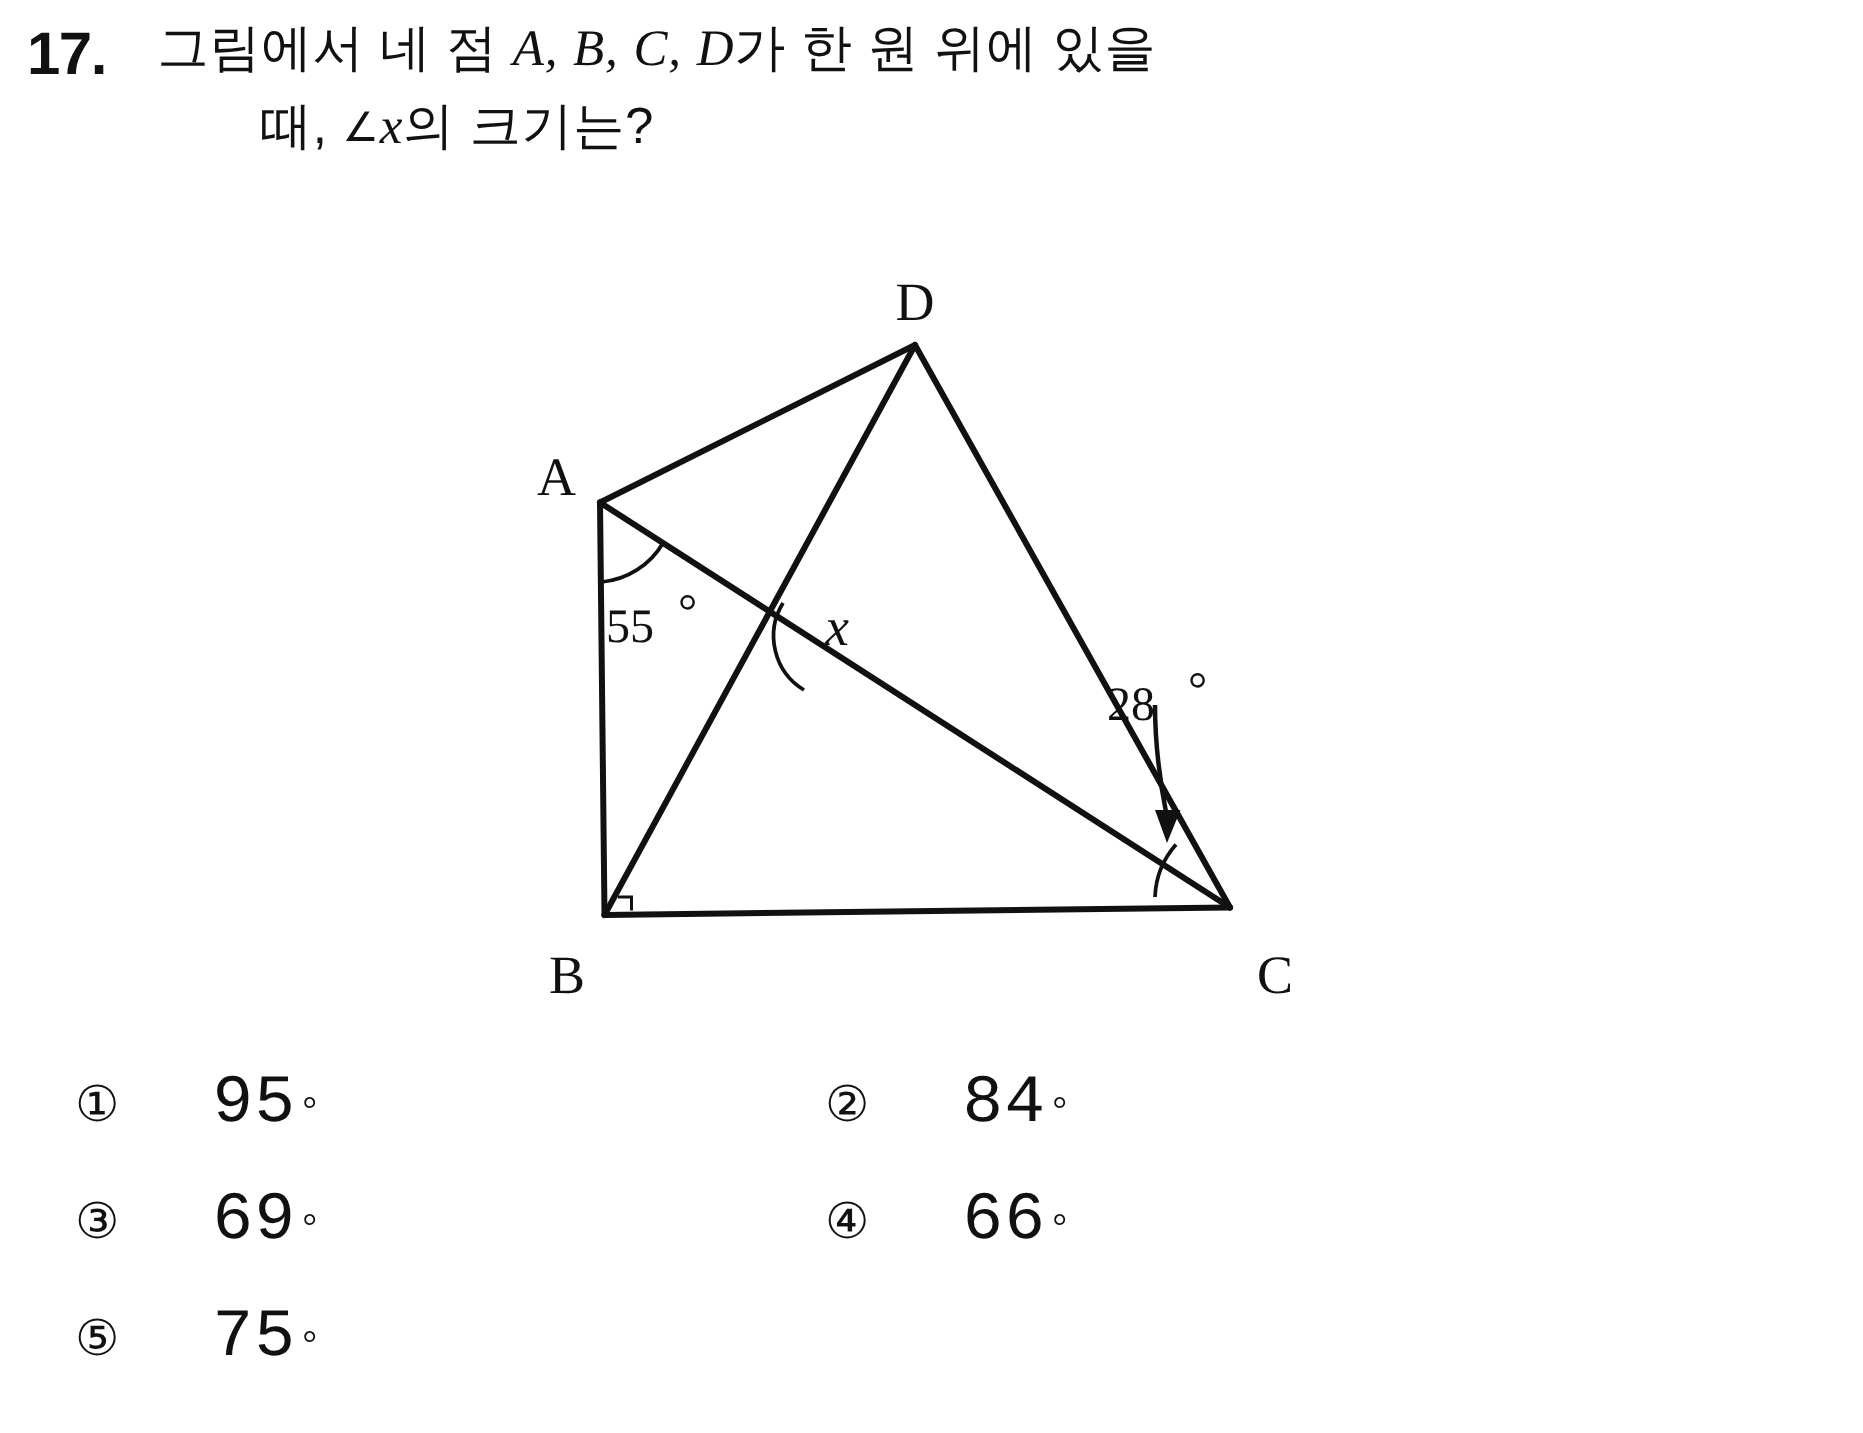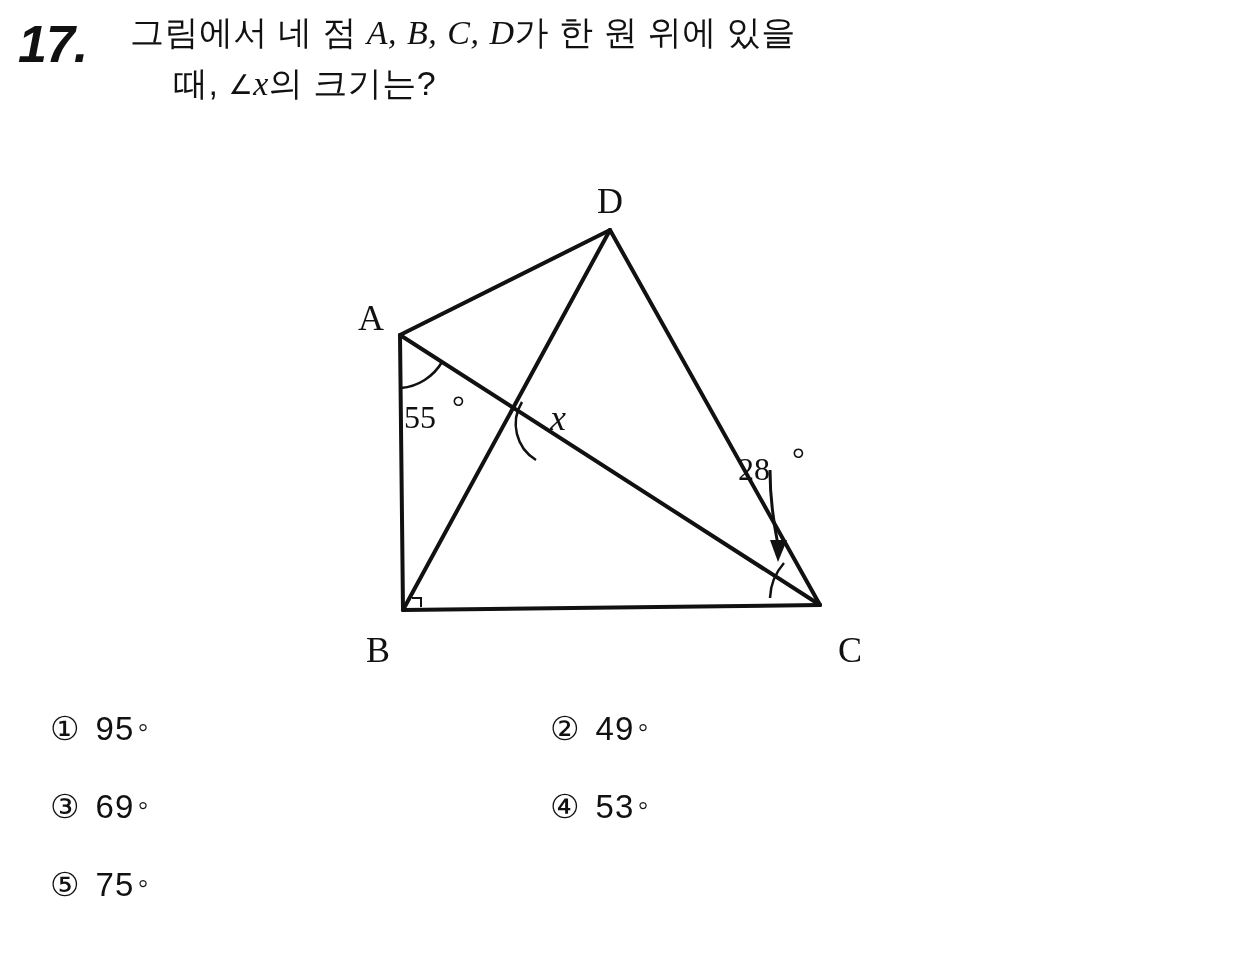--- a/index.html
+++ b/index.html
@@ -22,26 +22,25 @@
     left: 18px;
     top: 8px;
     width: 1180px;
   }
   #question-number {
     position: absolute;
     left: 0px;
     top: 6px;
     font-family: "Liberation Sans", sans-serif;
     font-weight: bold;
-    font-size: 52px;
+    font-size: 40px;
     letter-spacing: -1px;
-    font-style: italic;
   }
   #question-text {
-    margin-left: 112px;
+    margin-left: 87px;
     font-family: "Liberation Sans", sans-serif;
     font-size: 34px;
     line-height: 1.42;
     letter-spacing: 0.5px;
   }
   .q-line {
     white-space: nowrap;
   }
   .ital {
     font-family: "Liberation Serif", serif;
@@ -110,23 +109,24 @@
     font-family: "Liberation Serif", serif;
     font-size: 35px;
   }
   .choice-marker {
     font-family: "DejaVu Sans", sans-serif;
     font-size: 33px;
     margin-right: 16px;
     line-height: 1;
   }
   .choice-val {
-    font-family: Liberation Sans, sans-serif;
-    font-size: 33px;
+    font-family: Liberation Mono, monospace;
+    font-size: 45px;
     letter-spacing: 1px;
+    margin-left: 46px;
   }
   .deg {
     font-family: "Liberation Serif", serif;
     font-size: 24px;
     vertical-align: 10px;
     margin-left: 4px;
   }
   .choice-empty {
     width: 560px;
   }
@@ -192,34 +192,34 @@
 
 <div id="choices">
   <div class="choice-row">
     <div class="choice">
       <span class="choice-marker">①</span>
       <span class="choice-val">95</span>
       <span class="deg">°</span>
     </div>
     <div class="choice">
       <span class="choice-marker">②</span>
-      <span class="choice-val">49</span>
+      <span class="choice-val">84</span>
       <span class="deg">°</span>
     </div>
   </div>
 
   <div class="choice-row">
     <div class="choice">
       <span class="choice-marker">③</span>
       <span class="choice-val">69</span>
       <span class="deg">°</span>
     </div>
     <div class="choice">
       <span class="choice-marker">④</span>
-      <span class="choice-val">53</span>
+      <span class="choice-val">66</span>
       <span class="deg">°</span>
     </div>
   </div>
 
   <div class="choice-row">
     <div class="choice">
       <span class="choice-marker">⑤</span>
       <span class="choice-val">75</span>
       <span class="deg">°</span>
     </div>

